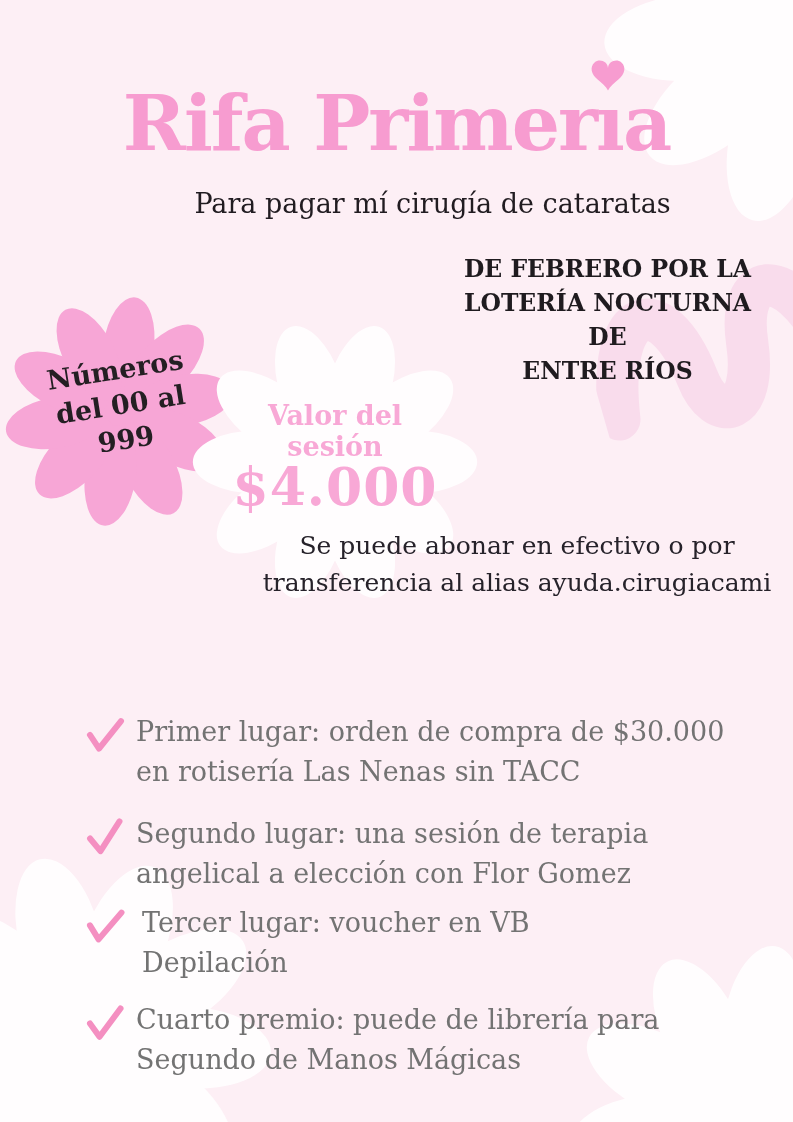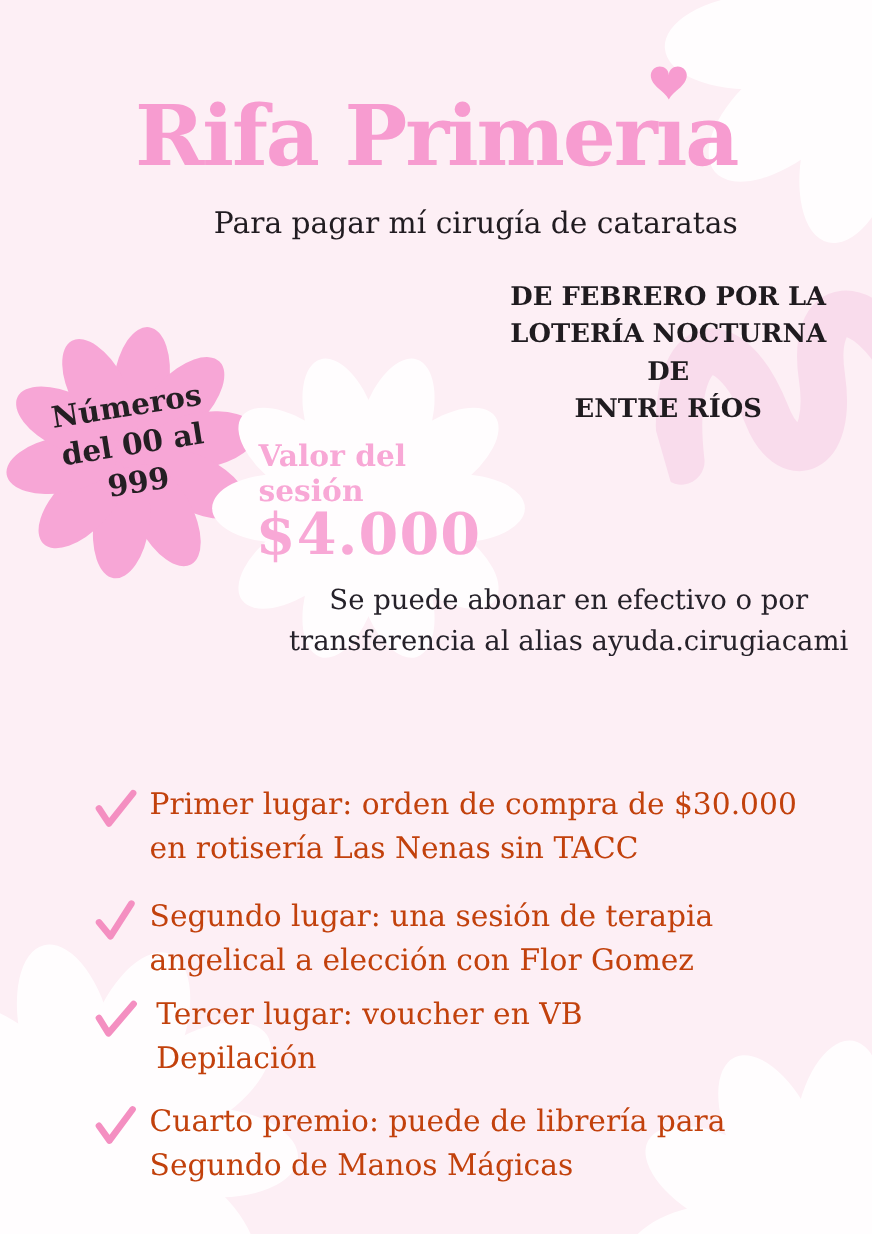--- a/index.html
+++ b/index.html
@@ -40,21 +40,21 @@
   
   .numbers-text{
     position:absolute;left:18px;top:352px;width:205px;
     text-align:center;transform:rotate(-9deg);
     font-weight:bold;font-size:27px;line-height:35px;color:#241f23;
   }
 
   
   .price-label{
     position:absolute;left:235px;top:400px;width:200px;
-    text-align:left;font-weight:bold;
+    text-align:center;font-weight:bold;
     font-size:27px;line-height:31px;color:#f8a8d6;
   }
   .price-amount{
     position:absolute;left:225px;top:456px;width:220px;
     text-align:center;font-weight:bold;
     font-size:52px;color:#f8a8d6;letter-spacing:1px;
   }
 
   
   .payment{
@@ -63,21 +63,21 @@
   }
 
   
   .prizes-heading{
     position:absolute;top:648px;left:0;width:100%;
     text-align:center;font-weight:bold;font-size:30px;
     letter-spacing:0.5px;color:#1f1b1f;
   }
   .prize{position:absolute;left:86px;width:660px;}
   .prize .check{position:absolute;left:0;top:4px;width:38px;height:38px;}
-  .prize-lines{margin-left:50px;font-size:27px;line-height:40px;color:#c2410c;}
+  .prize-lines{margin-left:50px;font-size:27px;line-height:40px;color:#737373;}
   .p1{top:712px;}
   .p2{top:814px;}
   .p3{top:903px;}
   .p3 .prize-lines{margin-left:56px;}
   .p4{top:1000px;}
   .p1 .check{transform:rotate(4deg);}
   .p2 .check{transform:rotate(-2deg);}
   .p3 .check{transform:rotate(6deg);}
   .p4 .check{transform:rotate(2deg);}
 </style>

